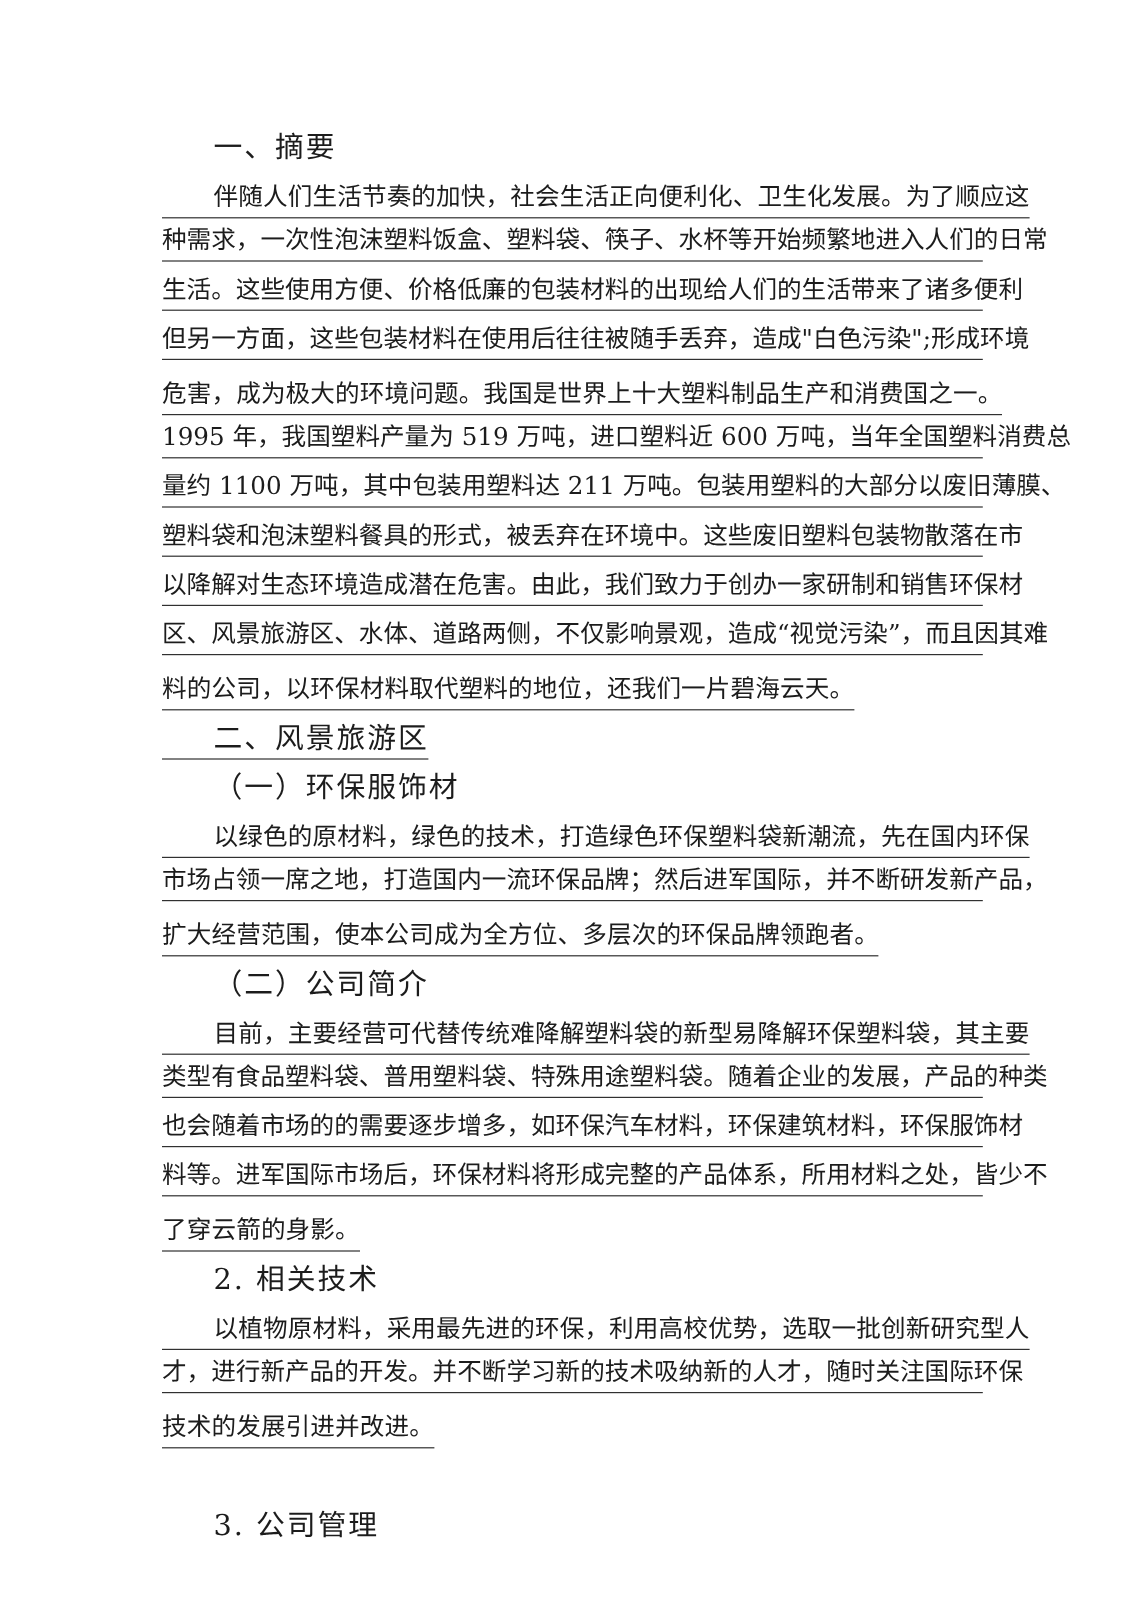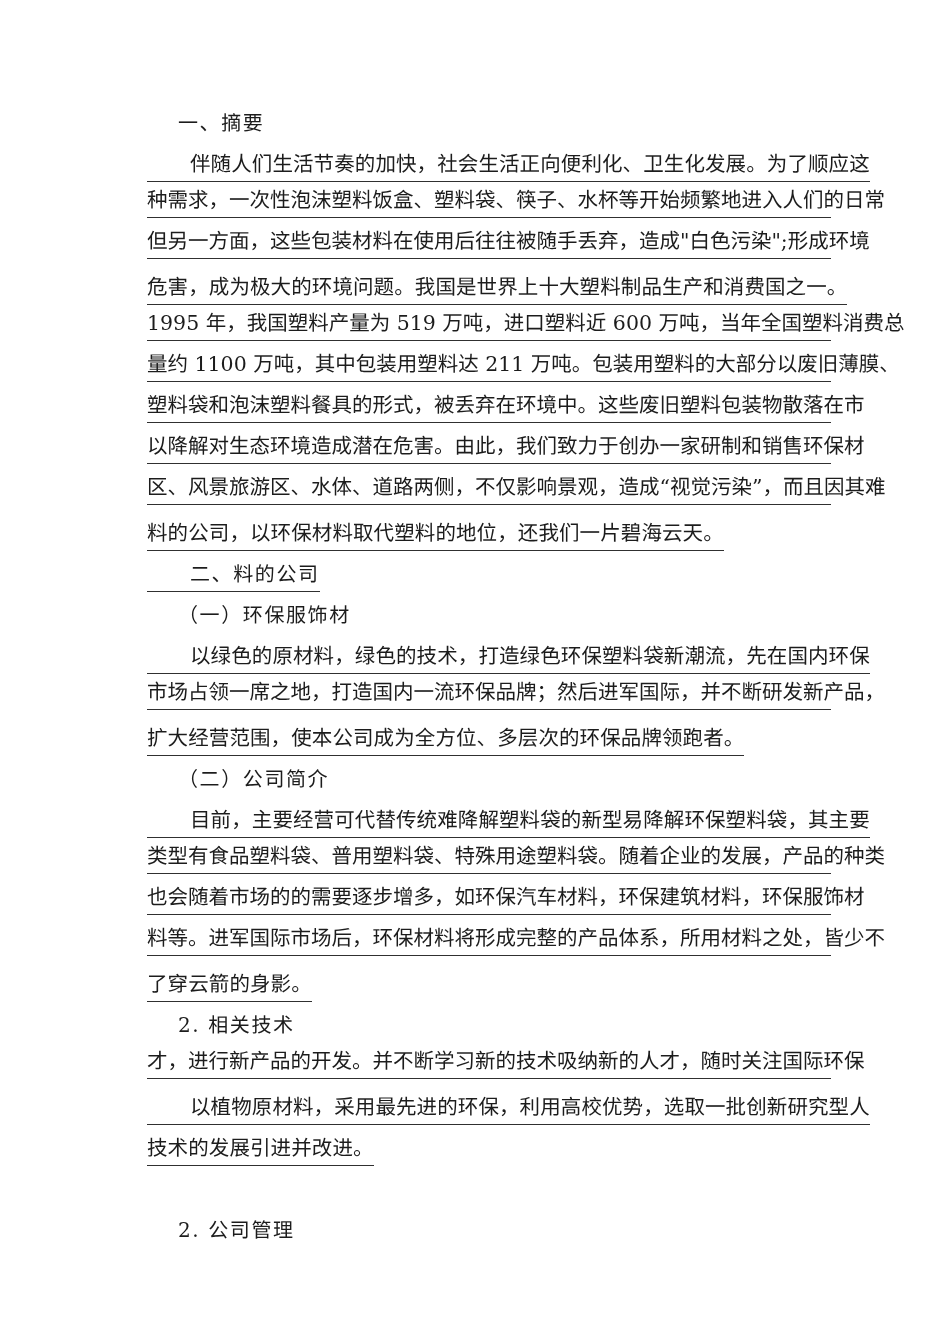--- a/index.html
+++ b/index.html
@@ -43,31 +43,30 @@
     letter-spacing: 0.1px;
     color: #1c1c1c;
   }
 
   
   .line.u > .ink {
     border-bottom: 1.4px solid #303030;
     padding-bottom: 2px;
     display: inline-block;
     line-height: 30px;
-    margin-left: 12px;
   }
 
   .line .ink {
     display: inline-block;
   }
 
   
   .line.h {
     letter-spacing: 1.6px;
-    font-size: 20px;
+    font-size: 24px;
   }
 
   .line.h .ink {
     display: inline-block;
   }
 
   
   .ind {
     padding-left: 43px;
   }
@@ -98,60 +97,63 @@
 <body>
 
 <div id="page">
   <div class="text-column" id="text-column">
       <div class="line h first"><span class="ink ind">一、摘要</span></div>
       <div class="line u first"><span class="ink ind">伴随人们生活节奏的加快，社会生活正向便利化、卫生化发展。为了顺应这</span></div>
       <div class="line u just">
         <span class="ink">种需求，一次性泡沫塑料饭盒、塑料袋、筷子、水杯等开始频繁地进入人们的日常</span>
       </div>
       <div class="line u just">
+        <span class="ink">生活。这些使用方便、价格低廉的包装材料的出现给人们的生活带来了诸多便利</span>
+      </div>
+      <div class="line u just">
         <span class="ink">但另一方面，这些包装材料在使用后往往被随手丢弃，造成"白色污染";形成环境</span>
       </div>
       <div class="line u"><span class="ink">危害，成为极大的环境问题。我国是世界上十大塑料制品生产和消费国之一。</span></div>
       <div class="line u just">
         <span class="ink">1995 年，我国塑料产量为 519 万吨，进口塑料近 600 万吨，当年全国塑料消费总</span>
       </div>
       <div class="line u just">
         <span class="ink">量约 1100 万吨，其中包装用塑料达 211 万吨。包装用塑料的大部分以废旧薄膜、</span>
       </div>
       <div class="line u just">
         <span class="ink">塑料袋和泡沫塑料餐具的形式，被丢弃在环境中。这些废旧塑料包装物散落在市</span>
       </div>
       <div class="line u just">
         <span class="ink">以降解对生态环境造成潜在危害。由此，我们致力于创办一家研制和销售环保材</span>
       </div>
       <div class="line u just">
         <span class="ink">区、风景旅游区、水体、道路两侧，不仅影响景观，造成“视觉污染”，而且因其难</span>
       </div>
       <div class="line u"><span class="ink">料的公司，以环保材料取代塑料的地位，还我们一片碧海云天。</span></div>
-      <div class="line h u first"><span class="ink ind">二、料的公司</span></div>
+      <div class="line h u first"><span class="ink ind">二、风景旅游区</span></div>
       <div class="line h first"><span class="ink ind">（一）环保服饰材</span></div>
       <div class="line u first"><span class="ink ind">以绿色的原材料，绿色的技术，打造绿色环保塑料袋新潮流，先在国内环保</span></div>
       <div class="line u just">
         <span class="ink">市场占领一席之地，打造国内一流环保品牌；然后进军国际，并不断研发新产品，</span>
       </div>
       <div class="line u"><span class="ink">扩大经营范围，使本公司成为全方位、多层次的环保品牌领跑者。</span></div>
       <div class="line h first"><span class="ink ind">（二）公司简介</span></div>
       <div class="line u first"><span class="ink ind">目前，主要经营可代替传统难降解塑料袋的新型易降解环保塑料袋，其主要</span></div>
       <div class="line u just">
         <span class="ink">类型有食品塑料袋、普用塑料袋、特殊用途塑料袋。随着企业的发展，产品的种类</span>
       </div>
       <div class="line u just">
         <span class="ink">也会随着市场的的需要逐步增多，如环保汽车材料，环保建筑材料，环保服饰材</span>
       </div>
       <div class="line u just">
         <span class="ink">料等。进军国际市场后，环保材料将形成完整的产品体系，所用材料之处，皆少不</span>
       </div>
       <div class="line u"><span class="ink">了穿云箭的身影。</span></div>
       <div class="line h first"><span class="ink ind">2. 相关技术</span></div>
+      <div class="line u first"><span class="ink ind">以植物原材料，采用最先进的环保，利用高校优势，选取一批创新研究型人</span></div>
       <div class="line u just">
         <span class="ink">才，进行新产品的开发。并不断学习新的技术吸纳新的人才，随时关注国际环保</span>
       </div>
-      <div class="line u first"><span class="ink ind">以植物原材料，采用最先进的环保，利用高校优势，选取一批创新研究型人</span></div>
       <div class="line u"><span class="ink">技术的发展引进并改进。</span></div>
       <div class="spacer"></div>
-      <div class="line h first"><span class="ink ind">2. 公司管理</span></div>
+      <div class="line h first"><span class="ink ind">3. 公司管理</span></div>
     </div>
 </div>
 
 </body></html>

